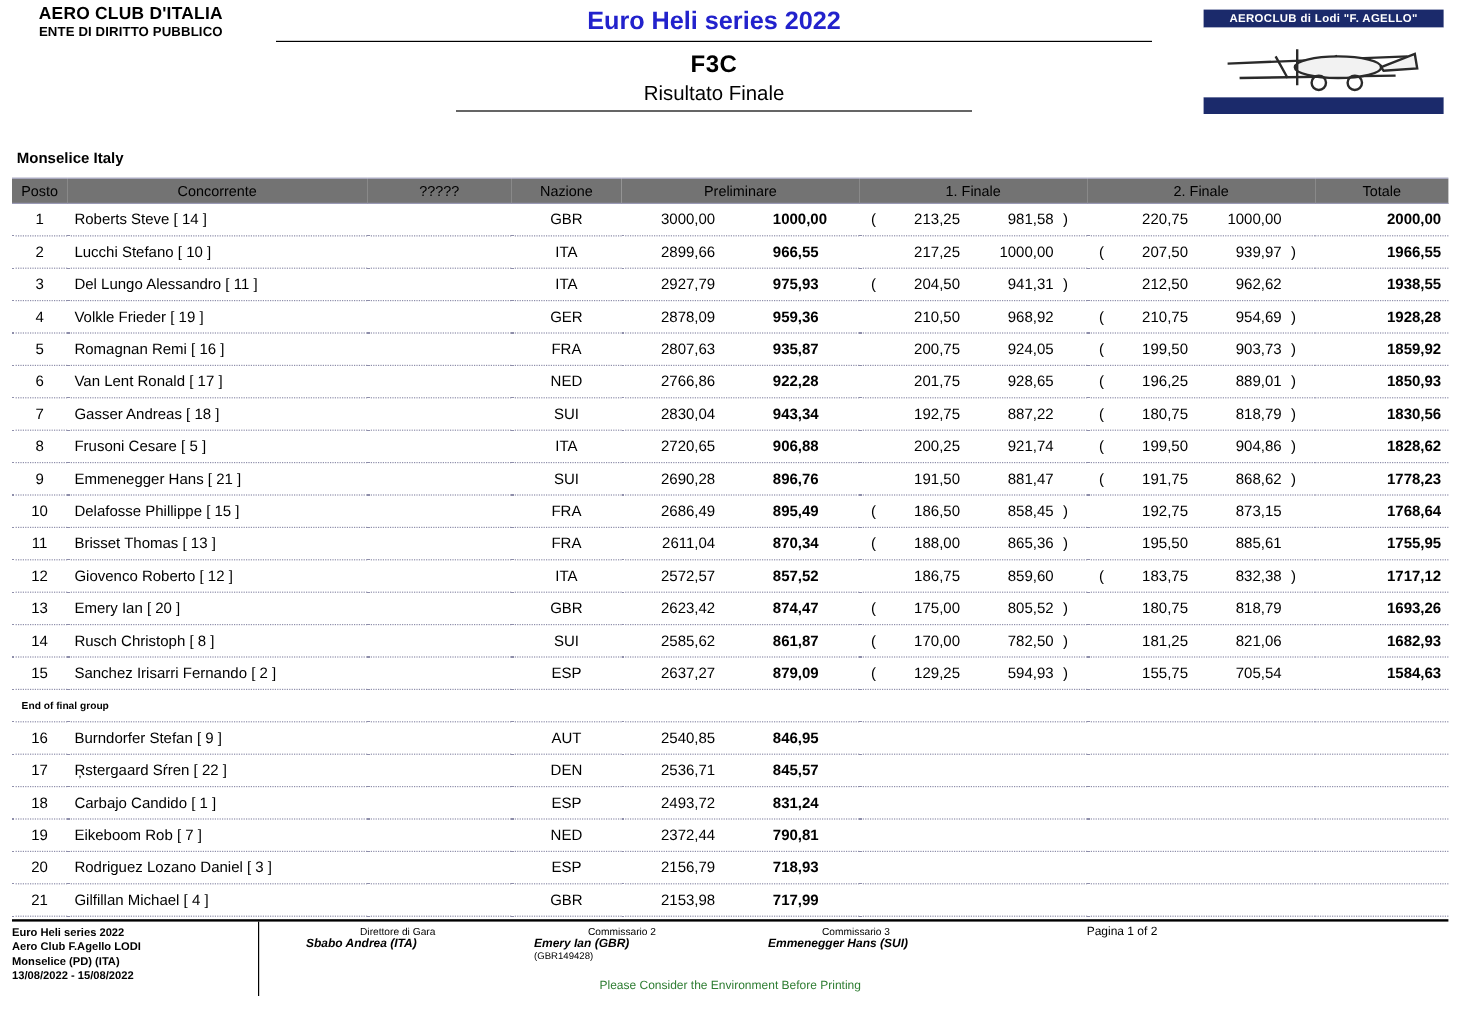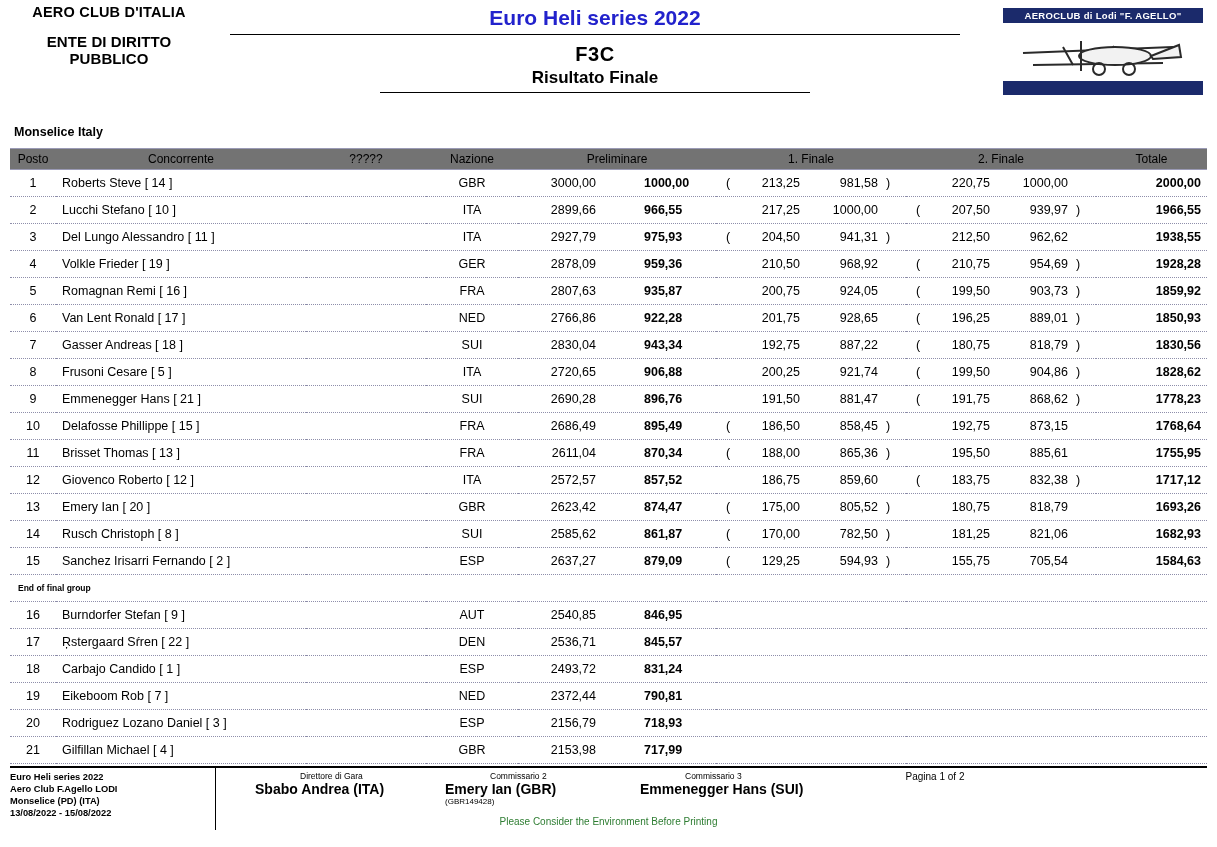--- a/index.html
+++ b/index.html
@@ -34,24 +34,24 @@
     position: relative;
   }
   .logo-left .mark svg { display: block; }
   .club-name {
     font-size: 14.5px;
     font-weight: bold;
     letter-spacing: .2px;
     margin-top: 2px;
   }
   .club-sub {
-    font-size: 15px;
+    font-size: 11px;
     font-weight: bold;
     letter-spacing: .1px;
-    margin-top: 13px;
+    margin-top: 1px;
   }
 
   .title-block {
     position: absolute;
     left: 230px;
     top: 6px;
     width: 730px;
     text-align: center;
   }
   .title-main {
@@ -62,21 +62,21 @@
     border-bottom: 1.5px solid #000;
   }
   .title-class {
     font-size: 20px;
     font-weight: bold;
     margin-top: 8px;
     letter-spacing: .5px;
   }
   .title-sub {
     font-size: 17px;
-    font-weight: bold;
+    font-weight: normal;
     width: 430px;
     margin: 2px auto 0 auto;
     padding-bottom: 4px;
     border-bottom: 1.5px solid #000;
   }
 
   .logo-right {
     position: absolute;
     right: 14px;
     top: 8px;
@@ -192,21 +192,21 @@
     border-top: 2px solid #000;
     padding-top: 3px;
     font-size: 9px;
   }
   .footer-grid {
     display: grid;
     grid-template-columns: 245px 190px 195px 195px 210px 1fr;
     font-size: 9px;
   }
   .f-col .lbl { color: #000; font-size: 8.5px; padding-left: 45px; }
-  .f-col .val { font-weight: bold; font-size: 14px; }
+  .f-col .val { font-weight: bold; font-size: 10px; font-style: italic; }
   .f-col .sub { font-size: 8px; }
   .f-left div { font-weight: bold; font-size: 9.3px; line-height: 12px; }
   .f-page { text-align: center; font-size: 10px; padding-right: 10px; }
   .footnote {
     position: absolute;
     top: 816px;
     left: 0;
     width: 1217px;
     text-align: center;
     color: #2e7d32;

